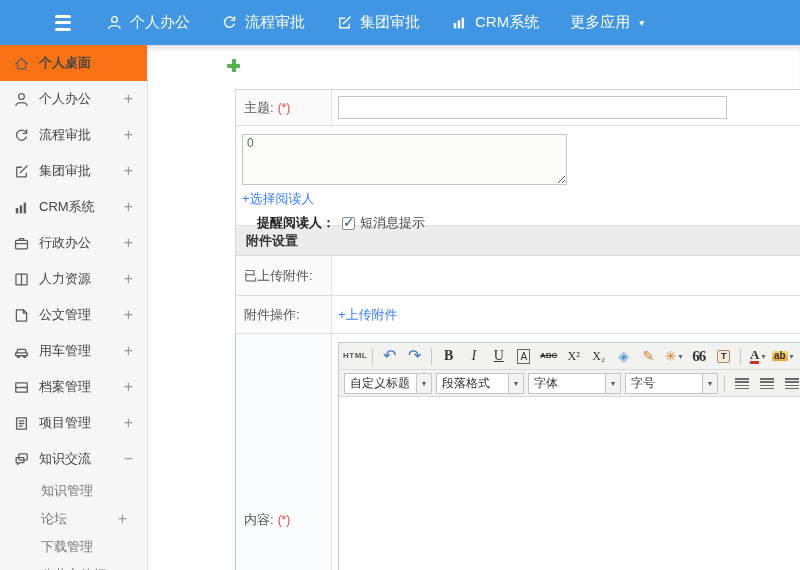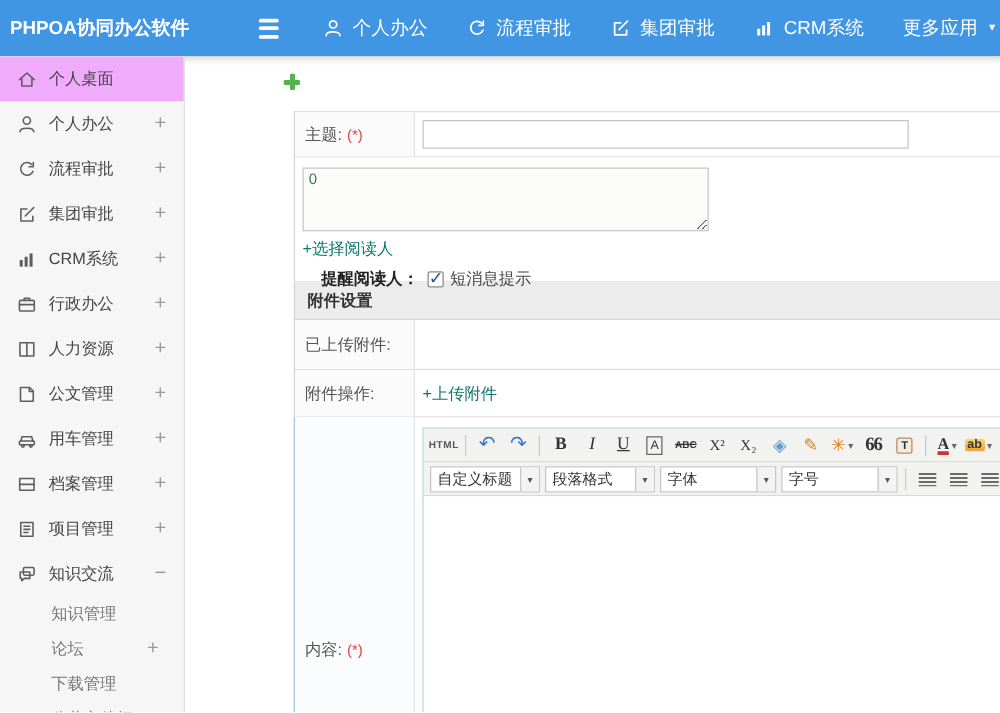--- a/index.html
+++ b/index.html
@@ -17,21 +17,21 @@
   .ticon svg { width:100%; height:100%; fill:none; stroke:#fff; stroke-width:1.3; stroke-linecap:round; stroke-linejoin:round; }
   .ticon svg.fill rect { fill:#fff; stroke:none; }
   .hcaret { font-size:10px; margin-left:2px; }
 
   
   .layout { display:flex; height:525px; }
 
   
   .sidebar { width:148px; flex-shrink:0; background:#f6f6f6; border-right:1px solid #e0e0e0; overflow:hidden; }
   .sitem { height:36px; display:flex; align-items:center; padding:0 14px 0 13px; color:#444; cursor:pointer; }
-  .sitem.active { background:#f0abfc; }
+  .sitem.active { background:#f97316;font-weight:bold; }
   .sicon { width:17px; height:17px; margin-right:9px; color:#5e5e5e; flex-shrink:0; }
   .sicon svg { width:100%; height:100%; fill:none; stroke:currentColor; stroke-width:1.2; stroke-linecap:round; stroke-linejoin:round; }
   .sicon svg.fill rect { fill:currentColor; stroke:none; }
   .slabel { flex:1; font-size:13px; white-space:nowrap; }
   .sexpand { color:#999; font-size:16px; font-weight:300; line-height:1; }
   .ssub { height:28px; display:flex; align-items:center; padding:0 20px 0 41px; color:#777; cursor:pointer; }
   .ssub .slabel { font-size:13px; }
 
   
   .main { flex:1; background:#fff; overflow:hidden; box-shadow:inset 0 6px 6px -4px rgba(0,0,0,.18); }
@@ -47,21 +47,21 @@
   .fvalue { flex:1; padding-left:6px; min-width:0; }
   em.req { color:#e64545; font-style:normal; margin-left:4px; font-size:12px; }
 
   .row-subject { height:36px; }
   .row-subject .fvalue { display:flex; align-items:center; }
   .subject-input { width:389px; height:23px; border:1px solid #c6c6c6; outline:none; padding:0 4px; font-size:13px; }
 
   .row-readers { height:100px; }
   .row-readers .fvalue { padding-top:8px; }
   .readers-ta { display:block; width:325px; height:51px; border:1px solid #c6c6c6; background:#fcfcfa; color:#3a7d3a; font-size:12px; padding:1px 4px; resize:vertical; font-family:inherit; outline:none; }
-  a.blue-link { color:#0f766e; text-decoration:none; font-size:13px; cursor:pointer; }
+  a.blue-link { color:#3b82f6; text-decoration:none; font-size:13px; cursor:pointer; }
   .sel-link { display:inline-block; margin-top:5px; }
   .hint { margin-top:6px; color:#444; font-size:13px; display:flex; align-items:center; white-space:nowrap; }
   .hint b { margin-left:15px; color:#222; }
   .cb { width:13px; height:13px; border:1px solid #8a8a8a; border-radius:2px; background:#fff; margin:0 5px 0 7px; position:relative; cursor:pointer; flex-shrink:0; }
   .cb::after { content:"✓"; position:absolute; top:-4px; left:0; font-size:14px; font-weight:bold; color:#2b579a; }
 
   .section-bar { height:30px; line-height:29px; background:#ececec; border-bottom:1px solid #d9d9d9; font-weight:bold; color:#333; padding-left:10px; font-size:13px; }
   .row-uploaded { height:40px; }
   .row-action { height:38px; }
   .row-action .fvalue { display:flex; align-items:center; }
@@ -96,21 +96,20 @@
   .ksel { display:inline-flex; align-items:center; border:1px solid #c6c6c6; background:#fff; height:21px; margin:0 2px; font-size:12px; color:#333; cursor:pointer; flex-shrink:0; }
   .ksel-label { padding:16px 5px; flex:1; overflow:hidden; white-space:nowrap; }
   .ksel-caret { width:15px; align-self:stretch; border-left:1px solid #c6c6c6; display:flex; align-items:center; justify-content:center; font-size:8px; color:#555; background:#f3f3f3; }
   .ksel.w1 { width:88px; } .ksel.w2 { width:93px; }
   .kbody { height:260px; background:#fff; cursor:text; }
 </style>
 </head>
 <body>
 
 <div class="header">
-  <div class="logo">PHPOA协同办公软件</div>
   <div class="burger">
       <i></i>
       <i></i>
       <i></i>
     </div>
   <div class="topnav">
     <div class="tn">
       <span class="ticon"><svg viewBox="0 0 16 16">
             <circle cx="8" cy="5.2" r="2.7"></circle>
             <path d="M2.8 13.6c0-3.6 10.4-3.6 10.4 0"></path>

